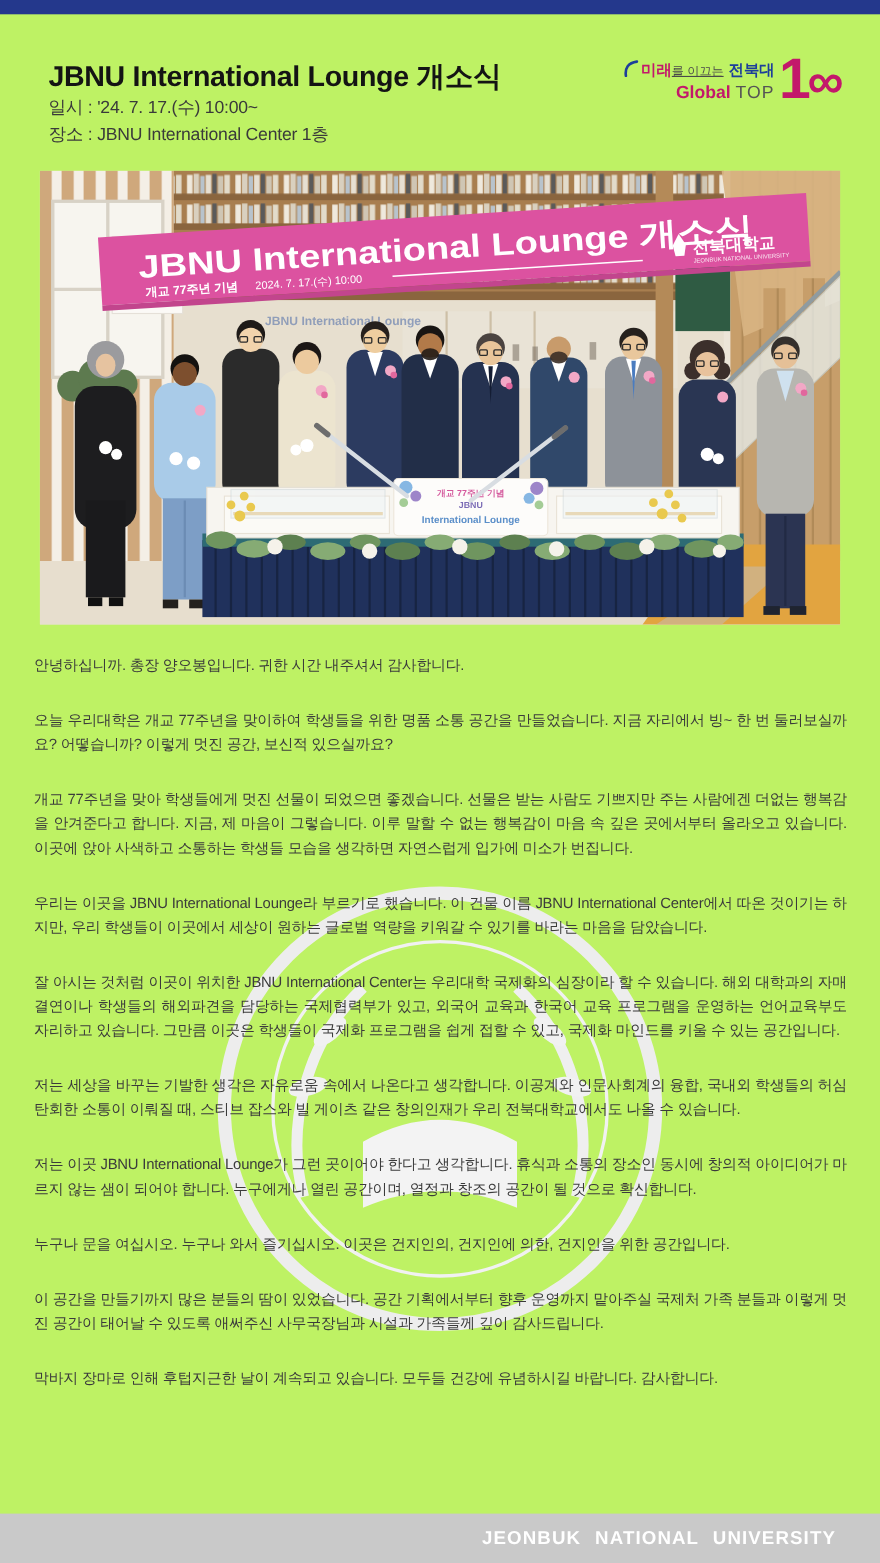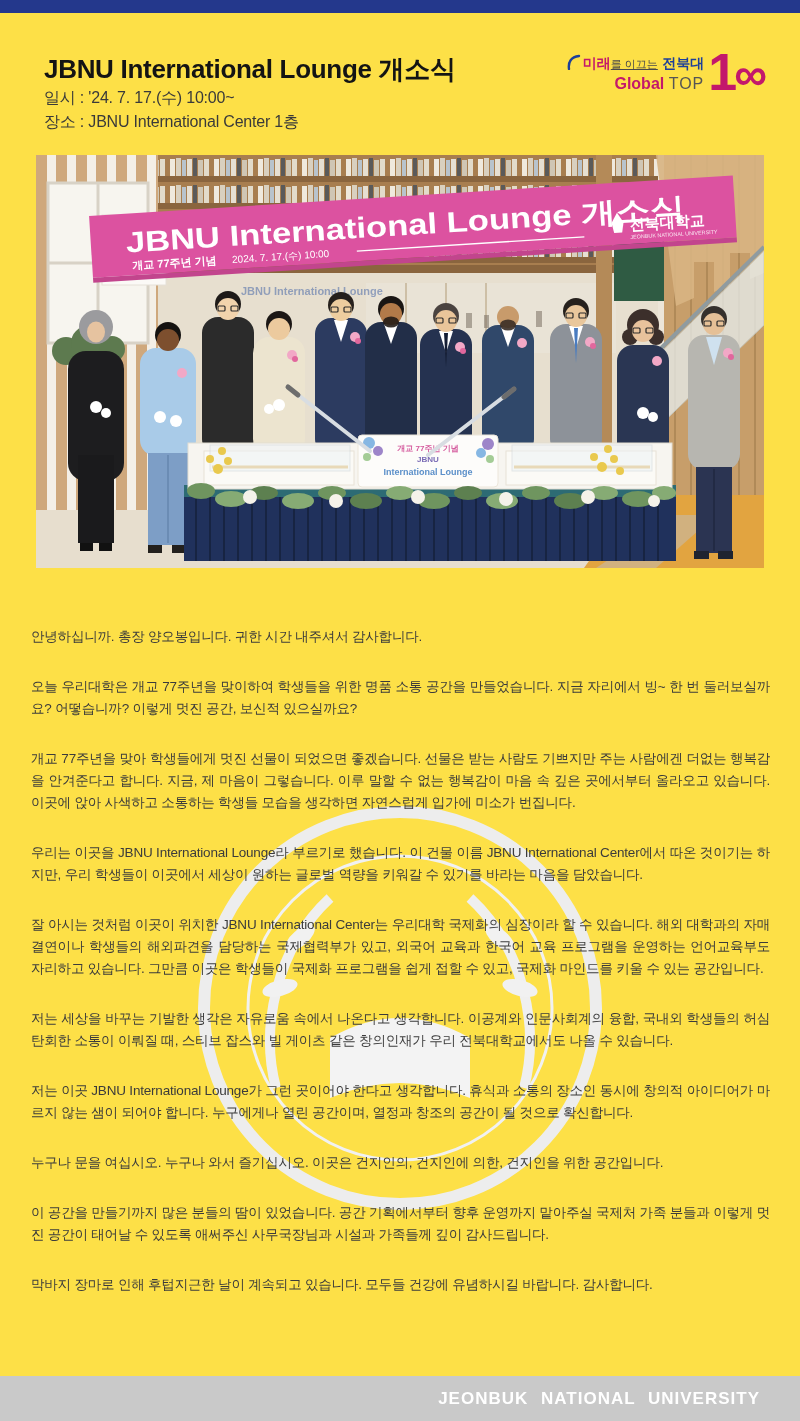--- a/index.html
+++ b/index.html
@@ -1,16 +1,16 @@
 <!DOCTYPE html>
 <html><head>
 <meta charset="utf-8">
 <style>
   html,body{margin:0;padding:0;background:#ffffff;}
-  .page{position:relative;width:800px;height:1421px;background:#fde047;overflow:hidden;
+  .page{position:relative;width:800px;height:1421px;background:#bef264;overflow:hidden;
         font-family:"Liberation Sans","DejaVu Sans",sans-serif;color:#3b3b3b;}
   .topbar{position:absolute;left:0;top:0;width:800px;height:13px;background:#24388c;}
 
   
   .hdr-title{position:absolute;left:44px;top:52px;font-size:26px;font-weight:700;color:#141414;letter-spacing:-0.3px;}
   .hdr-line{position:absolute;left:44px;font-size:16px;color:#3a3a3a;letter-spacing:-0.2px;}
   .hdr-date{top:88px;} .hdr-venue{top:112px;}
 
   
   .logo{position:absolute;top:48px;right:36px;display:flex;align-items:flex-start;}
@@ -26,21 +26,21 @@
   .logo-num .inf{font-size:46px;}
   .logo-swoosh{display:inline-block;vertical-align:top;margin-right:2px;}
 
   
   .photo{position:absolute;left:36px;top:155px;width:728px;height:413px;overflow:hidden;}
 
   
   .watermark{position:absolute;left:180px;top:788px;width:440px;height:440px;z-index:0;}
 
   
-  .bodytext{position:absolute;left:31px;top:626px;width:739px;z-index:1;}
+  .bodytext{position:absolute;left:31px;top:594px;width:739px;z-index:1;}
   .bodytext p{margin:0 0 28px 0;font-size:13.5px;line-height:22px;text-align:justify;color:#3b3b3b;letter-spacing:-0.2px;}
 
   
   .footer{position:absolute;left:0;bottom:0;width:800px;height:45px;background:#c9c9c9;}
   .footer-text{position:absolute;right:40px;top:0;line-height:45px;color:#ffffff;font-weight:700;
                font-size:17px;letter-spacing:1px;word-spacing:7px;}
 </style>
 </head>
 <body>
 

